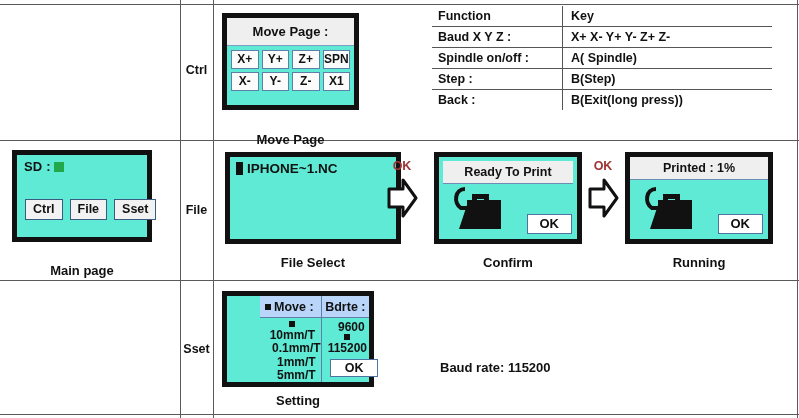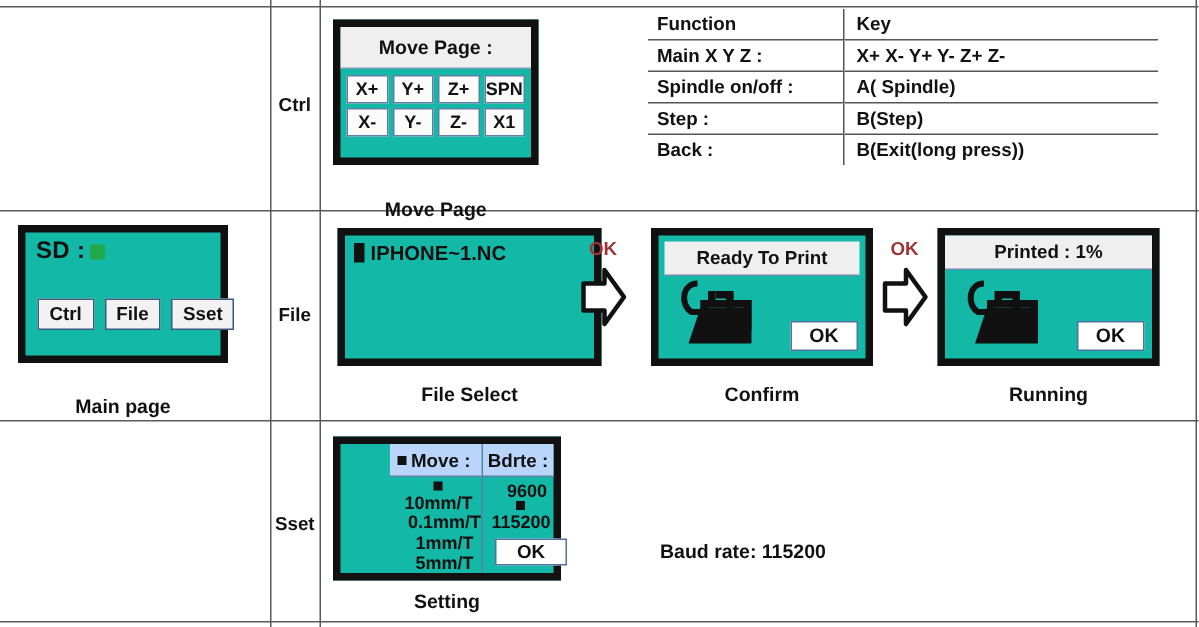--- a/index.html
+++ b/index.html
@@ -14,28 +14,28 @@
 
   
   #root{position:absolute;left:0;top:0;width:799px;height:418px;background:#fff;}
 
   .hline{position:absolute;background:#5a5a5a;height:1px;left:0;width:799px;}
   .vline{position:absolute;background:#5a5a5a;width:1px;top:0;height:418px;}
 
   
   #mainpage-cell{position:absolute;left:0;top:140px;width:180px;height:140px;}
   .lcd{
-    background:#14b8a6;
+    background:#5eead4;
     border:5px solid #111;
     box-sizing:border-box;
     position:relative;
   }
   #mainpage-lcd{position:absolute;left:12px;top:10px;width:140px;height:92px;}
   #sd-row{position:absolute;left:7px;top:4px;display:flex;align-items:center;gap:3px;}
-  #sd-label{font-size:16px;font-weight:bold;letter-spacing:.2px;}
+  #sd-label{font-size:13px;font-weight:bold;letter-spacing:.2px;}
   #sd-dot{width:10px;height:10px;background:#20a84a;display:inline-block;}
   #mainpage-btns{position:absolute;left:8px;top:44px;display:flex;gap:7px;}
   .lcdbtn{
     background:#f2f2f2;border:1px solid #3a5a80;
     font-size:12.5px;font-weight:bold;
     padding:3px 7px;line-height:1.05;
     box-sizing:border-box;white-space:nowrap;
   }
   .caption{
     text-align:center;font-size:13px;font-weight:bold;
@@ -200,21 +200,21 @@
     <div class="caption" id="movepage-caption">Move Page</div>
   </div>
 
   <table id="functable">
     <tbody>
         <tr>
       <td class="fncol">Function</td>
       <td class="keycol">Key</td>
     </tr>
     <tr>
-      <td class="fncol">Main X Y Z :</td>
+      <td class="fncol">Baud X Y Z :</td>
       <td class="keycol">X+  X-  Y+  Y-  Z+  Z-</td>
     </tr>
     <tr>
       <td class="fncol">Spindle on/off :</td>
       <td class="keycol">A( Spindle)</td>
     </tr>
     <tr>
       <td class="fncol">Step :</td>
       <td class="keycol">B(Step)</td>
     </tr>

